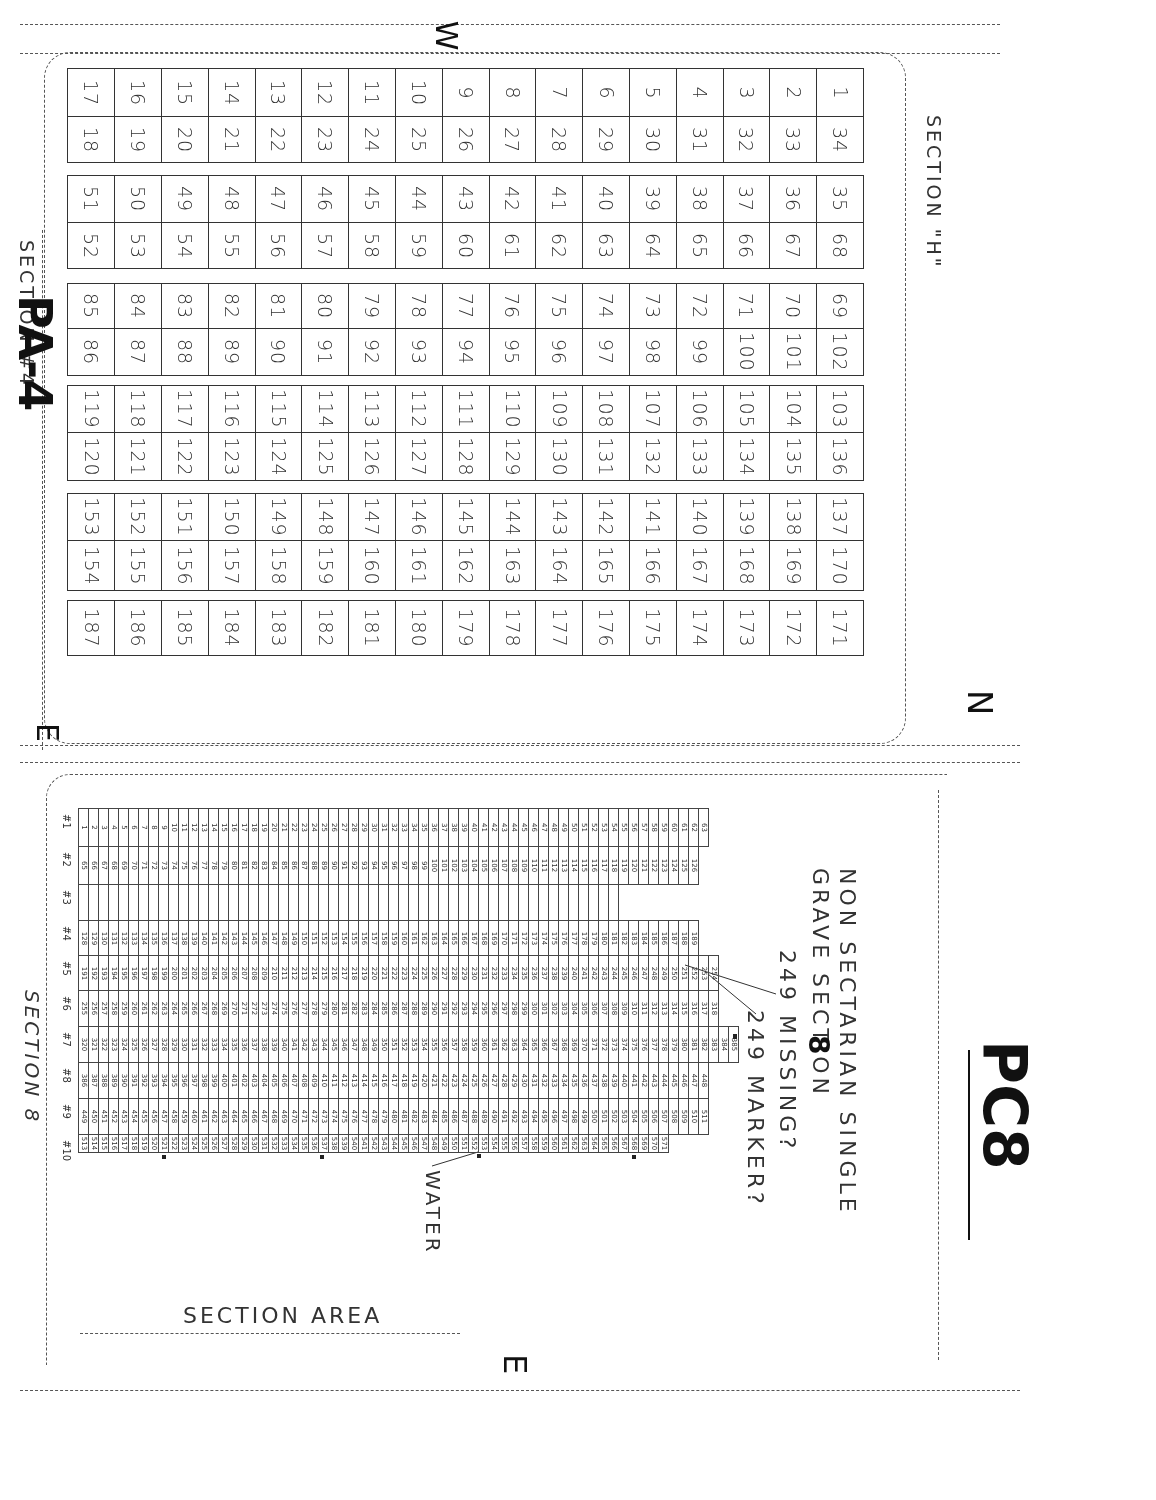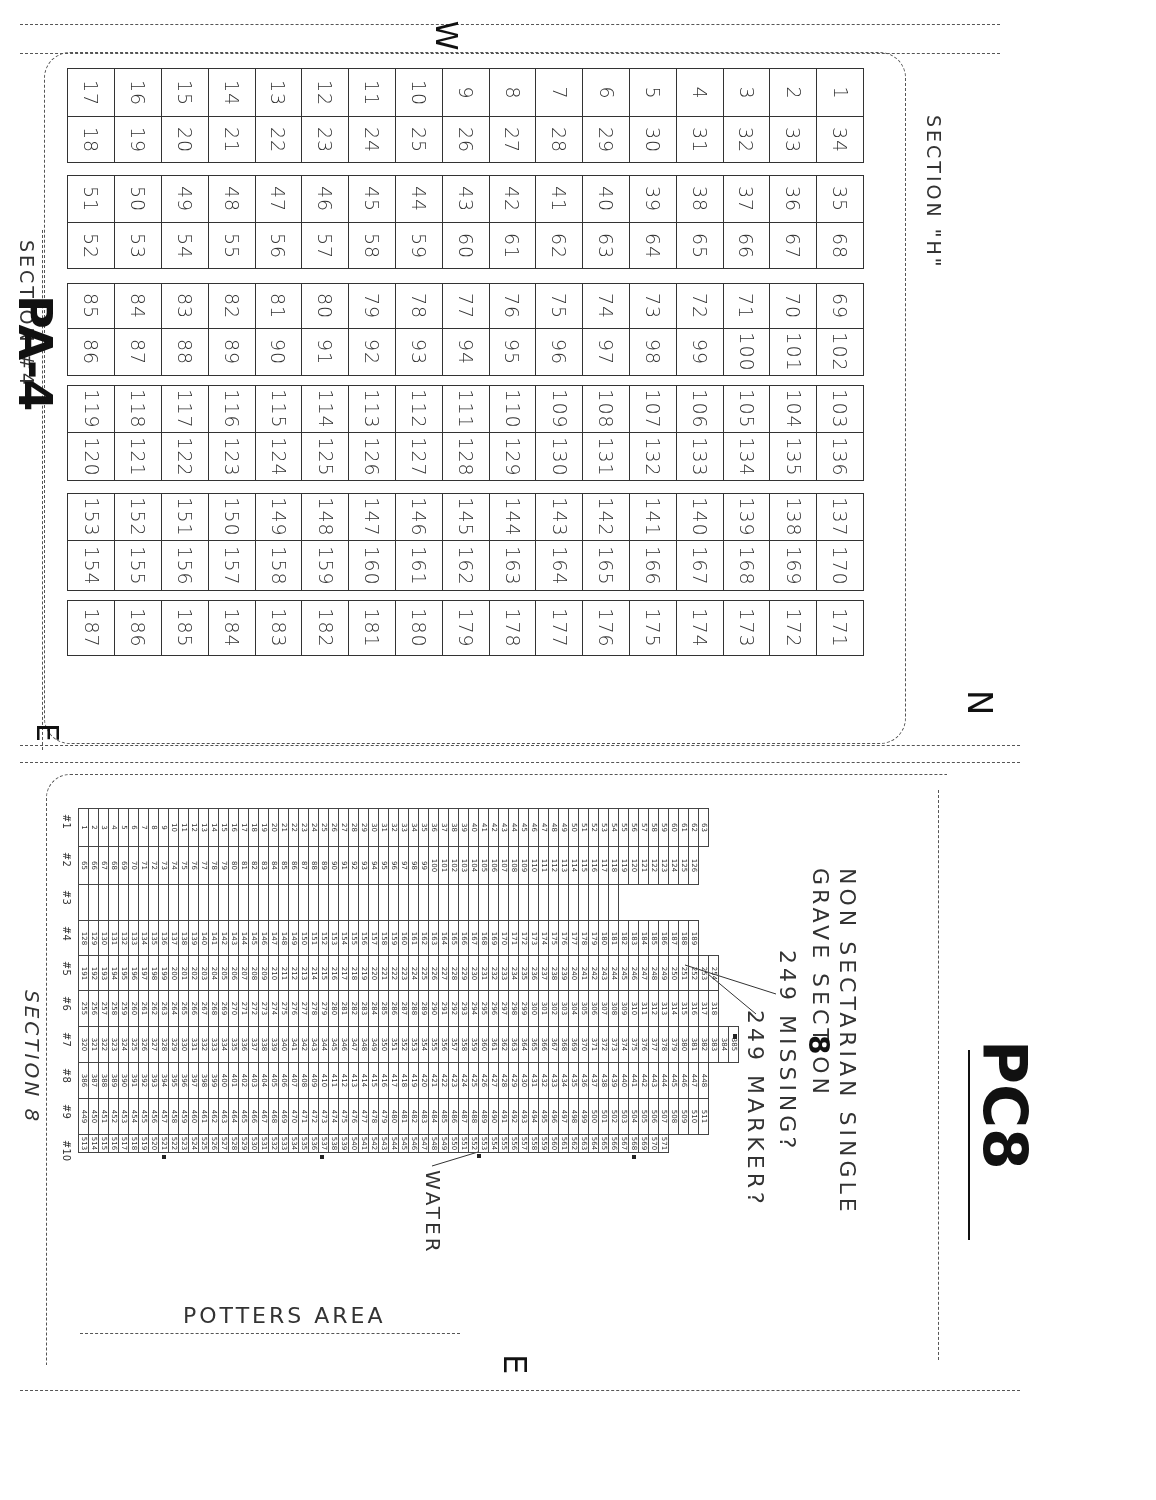--- a/index.html
+++ b/index.html
@@ -622,21 +622,21 @@
   <line x1="28" y1="14" x2="76" y2="54" stroke="#333" stroke-width="1"></line>
 </svg>
 
 <div class="rot lbl" style="left:44px;top:990px;font-size:20px;letter-spacing:3px;font-style:italic;">SECTION 8</div>
 
 <div class="rot lbl" style="left:445px;top:1170px;font-size:20px;letter-spacing:3px;">WATER</div>
 <svg class="abs" style="left:430px;top:1150px;" width="60" height="20">
   <line x1="2" y1="16" x2="48" y2="2" stroke="#333" stroke-width="1"></line>
 </svg>
 
-<div class="abs lbl" style="left:183px;top:1303px;font-size:22px;letter-spacing:3px;">POTTERS AREA</div>
+<div class="abs lbl" style="left:183px;top:1303px;font-size:22px;letter-spacing:3px;">SECTION AREA</div>
 
 <div id="section-b-grid">
     <div class="rot lbl" style="left: 72px; top: 814px; font-size: 10px;">#1</div>
     <div class="bcell" style="left: 78px; top: 808px; width: 11px; height: 39px;">
       <span>1</span>
     </div>
     <div class="bcell" style="left: 88px; top: 808px; width: 11px; height: 39px;">
       <span>2</span>
     </div>
     <div class="bcell" style="left: 98px; top: 808px; width: 11px; height: 39px;">

